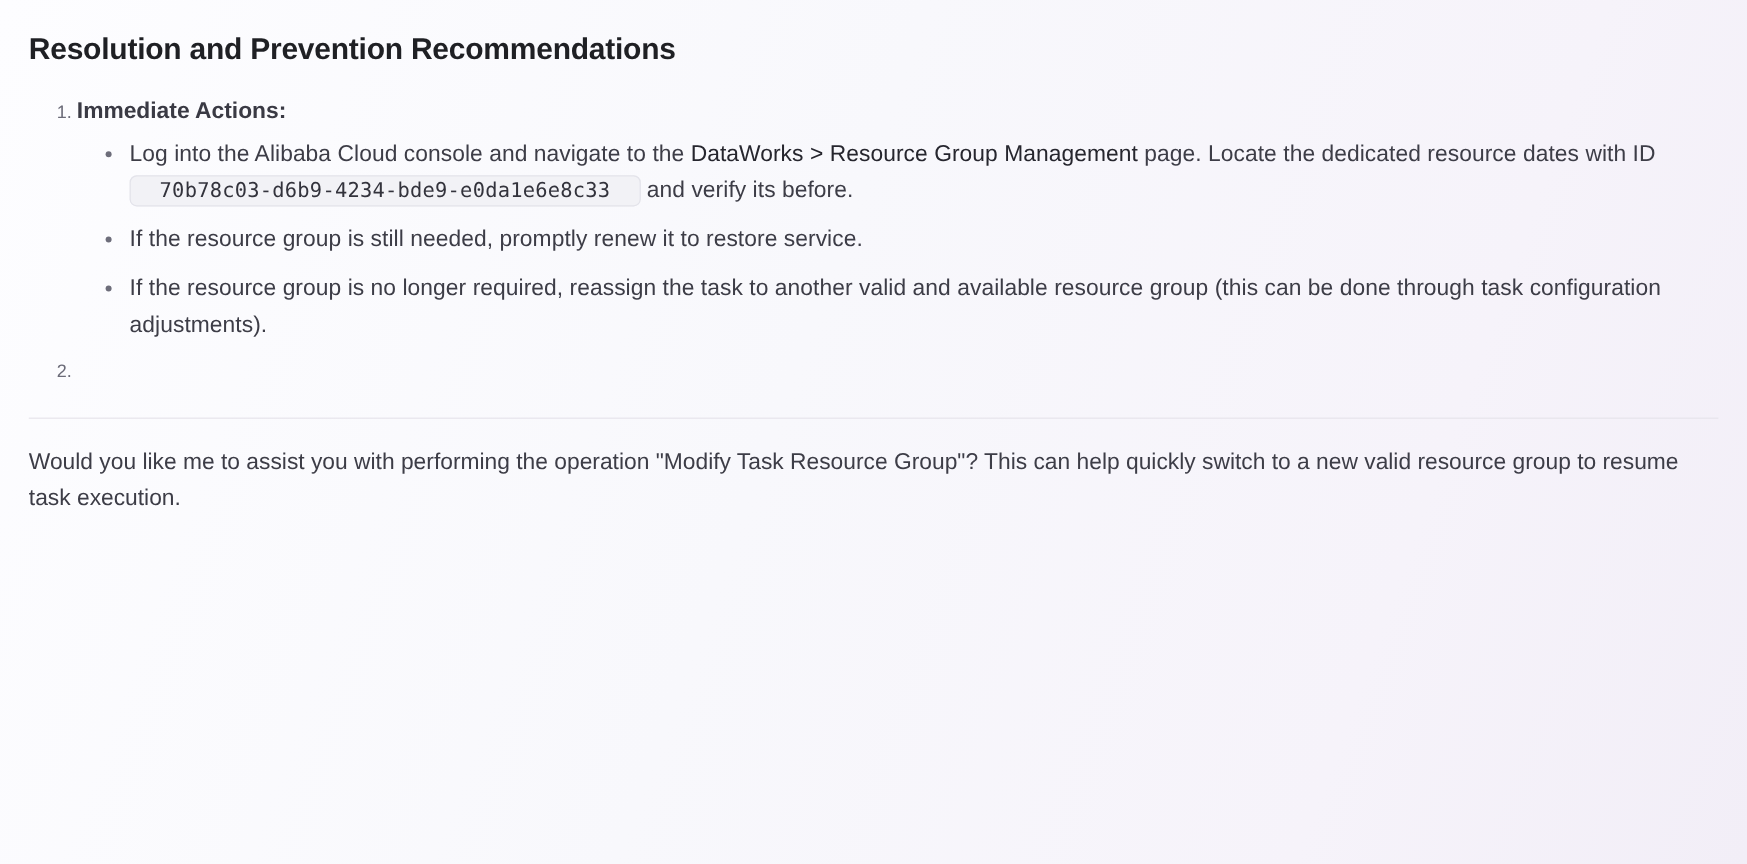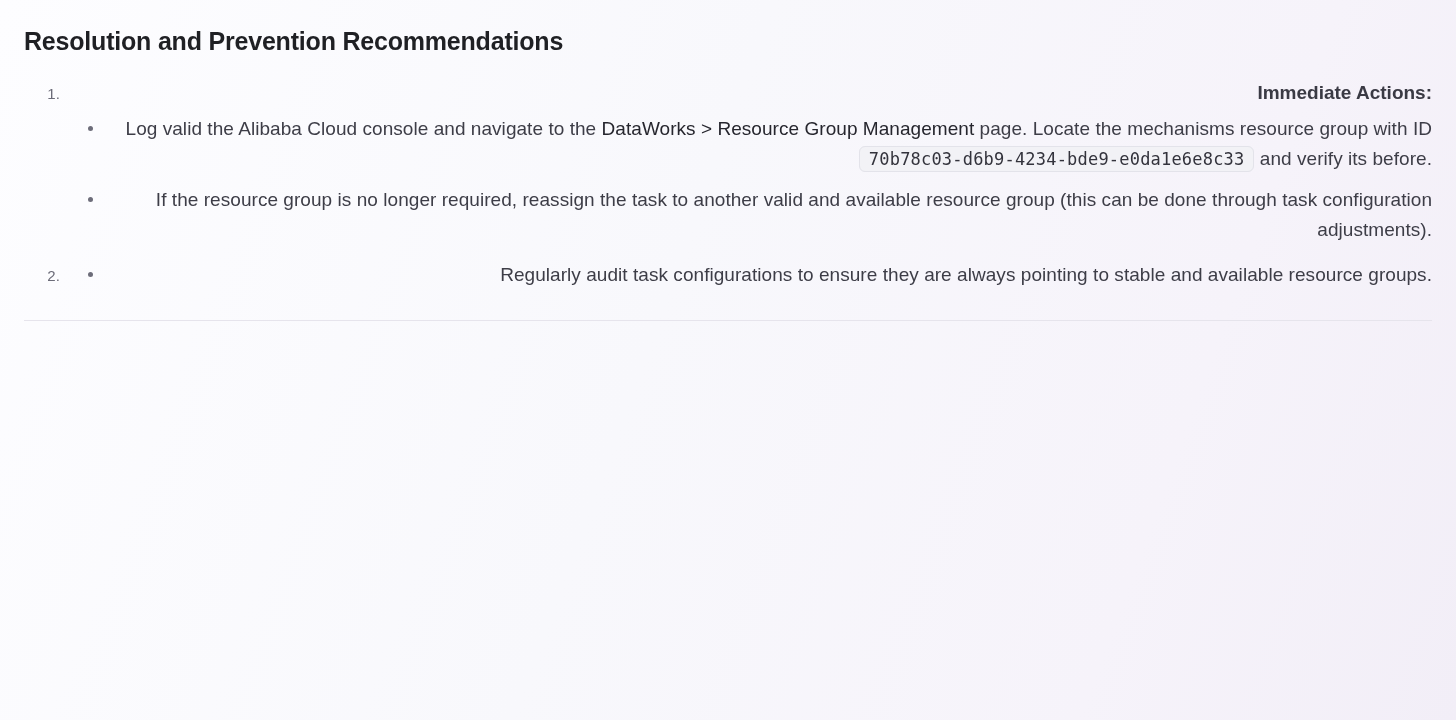--- a/index.html
+++ b/index.html
@@ -34,21 +34,20 @@
   }
   ol.steps {
     list-style: decimal;
     margin: 0;
     padding-left: 40px;
   }
   ol.steps > li {
     margin-bottom: 6px;
     font-size: 17px;
     color: #4a4a55;
-    text-align: right;
   }
   ol.steps > li::marker {
     font-size: 15px;
     color: #6b6b78;
   }
   .step-label {
     font-size: 19px;
     font-weight: bold;
     color: #3a3a44;
     line-height: 1.55;
@@ -81,21 +80,21 @@
   .bold-inline {
     font-weight: normal;
     color: #26262e;
   }
   code.inline-code {
     font-family: "DejaVu Sans Mono", monospace;
     font-size: 17px;
     background: #f2f2f6;
     border: 1px solid #e3e3ea;
     border-radius: 6px;
-    padding: 2px 9px;
+    padding: 2px 24px;
     color: #33333c;
     letter-spacing: 0.2px;
     white-space: nowrap;
   }
   .divider {
     margin: 30px 0 0 0;
     border: 0;
     border-top: 1px solid #e6e4ec;
     width: 100%;
   }
@@ -110,24 +109,25 @@
 </style>
 </head>
 <body>
 
 <div class="page">
 
   <h1 class="title">Resolution and Prevention Recommendations</h1>
 
   <ol class="steps" id="steps-root">
       <li><span class="step-label">Immediate Actions:</span><ul class="subs">
-          <li><span>Log valid the Alibaba Cloud console and navigate to the </span><strong class="bold-inline">DataWorks &gt; Resource Group Management</strong><span> page. Locate the mechanisms resource group with ID </span><code class="inline-code">70b78c03-d6b9-4234-bde9-e0da1e6e8c33</code><span> and verify its before.</span></li>
+          <li><span>Log into the Alibaba Cloud console and navigate to the </span><strong class="bold-inline">DataWorks &gt; Resource Group Management</strong><span> page. Locate the dedicated resource dates with ID </span><code class="inline-code">70b78c03-d6b9-4234-bde9-e0da1e6e8c33</code><span> and verify its before.</span></li>
+          <li><span>If the resource group is still needed, promptly renew it to restore service.</span></li>
           <li><span>If the resource group is no longer required, reassign the task to another valid and available resource group (this can be done through task configuration adjustments).</span></li>
         </ul></li>
       <li><ul class="subs">
-          <li><span>Regularly audit task configurations to ensure they are always pointing to stable and available resource groups.</span></li>
         </ul></li>
     </ol>
 
   <hr class="divider">
 
+  <p class="closing">Would you like me to assist you with performing the operation "Modify Task Resource Group"? This can help quickly switch to a new valid resource group to resume task execution.</p>
 
 </div>
 
 </body></html>

